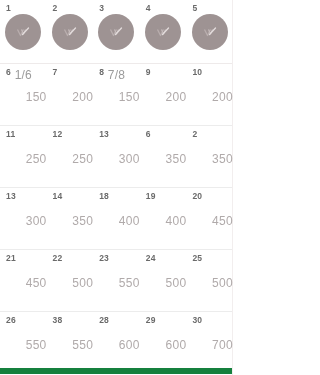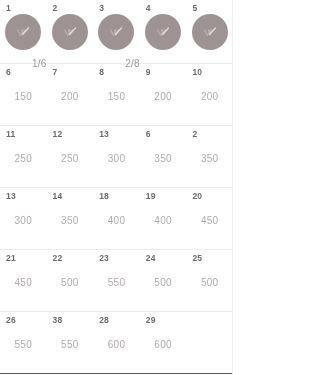--- a/index.html
+++ b/index.html
@@ -19,21 +19,21 @@
     flex-direction: column;
   }
   .cal-row {
     display: flex;
     width: 100%;
     position: relative;
     border-bottom: 1px solid #ececec;
   }
   .cal-row.row-first { height: 64px; border-bottom: 1px solid #eeeaea; }
   .cal-row.row-data  { height: 62px; }
-  .cal-row.row-last  { border-bottom: 1px solid #15803d; }
+  .cal-row.row-last  { border-bottom: 6px solid #15803d; }
   .cal-cell {
     width: 46.6px;
     flex: 0 0 46.6px;
     position: relative;
     padding-top: 3px;
   }
   .day-num {
     font-size: 8.5px;
     color: #6a6a6a;
     line-height: 10px;
@@ -51,30 +51,30 @@
     width: 36px;
     height: 36px;
     border-radius: 50%;
     background: #9e9393;
     display: flex;
     align-items: center;
     justify-content: center;
   }
   .avatar svg { display: block; }
   .date-label {
-    text-align: right;
-    font-size: 10px;
+    text-align: center;
+    font-size: 12px;
     color: #9b9b9b;
     line-height: 11px;
-    margin-top: 8px;
+    margin-top: 20px;
     letter-spacing: 0.2px;
   }
   .value-label {
-    text-align: center;
-    font-size: 10px;
+    text-align: right;
+    font-size: 12px;
     color: #b0aaaa;
     line-height: 10px;
     margin-top: 15px;
     letter-spacing: 0.3px;
   }
 </style>
 </head>
 <body>
 
 <div id="calendar-grid">
@@ -115,21 +115,21 @@
         <div class="avatar">
           <span>
             <svg width="16" height="12" viewBox="0 0 16 12" fill="none">
               <path d="M2.5 3.5 L5.5 9.5 L8.5 3.5" stroke="#b9aeae" stroke-width="1.3" fill="none" stroke-linejoin="round"></path>
               <path d="M6.5 3.5 L8.5 8 L10.5 3.5" stroke="#c6bcbc" stroke-width="1.1" fill="none" stroke-linejoin="round"></path>
               <path d="M7.5 8.5 L13.5 2" stroke="#e3dcdc" stroke-width="1.3" fill="none" stroke-linecap="round"></path>
             </svg>
           </span>
         </div>
       </div>
-      <div class="date-label">2/8</div>
+      <div class="date-label">7/8</div>
     </div>
     <div class="cal-cell">
       <div class="day-num">4</div>
       <div class="avatar-wrap">
         <div class="avatar">
           <span>
             <svg width="16" height="12" viewBox="0 0 16 12" fill="none">
               <path d="M2.5 3.5 L5.5 9.5 L8.5 3.5" stroke="#b9aeae" stroke-width="1.3" fill="none" stroke-linejoin="round"></path>
               <path d="M6.5 3.5 L8.5 8 L10.5 3.5" stroke="#c6bcbc" stroke-width="1.1" fill="none" stroke-linejoin="round"></path>
               <path d="M7.5 8.5 L13.5 2" stroke="#e3dcdc" stroke-width="1.3" fill="none" stroke-linecap="round"></path>
@@ -256,15 +256,19 @@
       <div class="value-label">550</div>
     </div>
     <div class="cal-cell">
       <div class="day-num">28</div>
       <div class="value-label">600</div>
     </div>
     <div class="cal-cell">
       <div class="day-num">29</div>
       <div class="value-label">600</div>
     </div>
+    <div class="cal-cell">
+      <div class="day-num">30</div>
+      <div class="value-label">700</div>
+    </div>
   </div>
 
 </div>
 
 </body></html>

